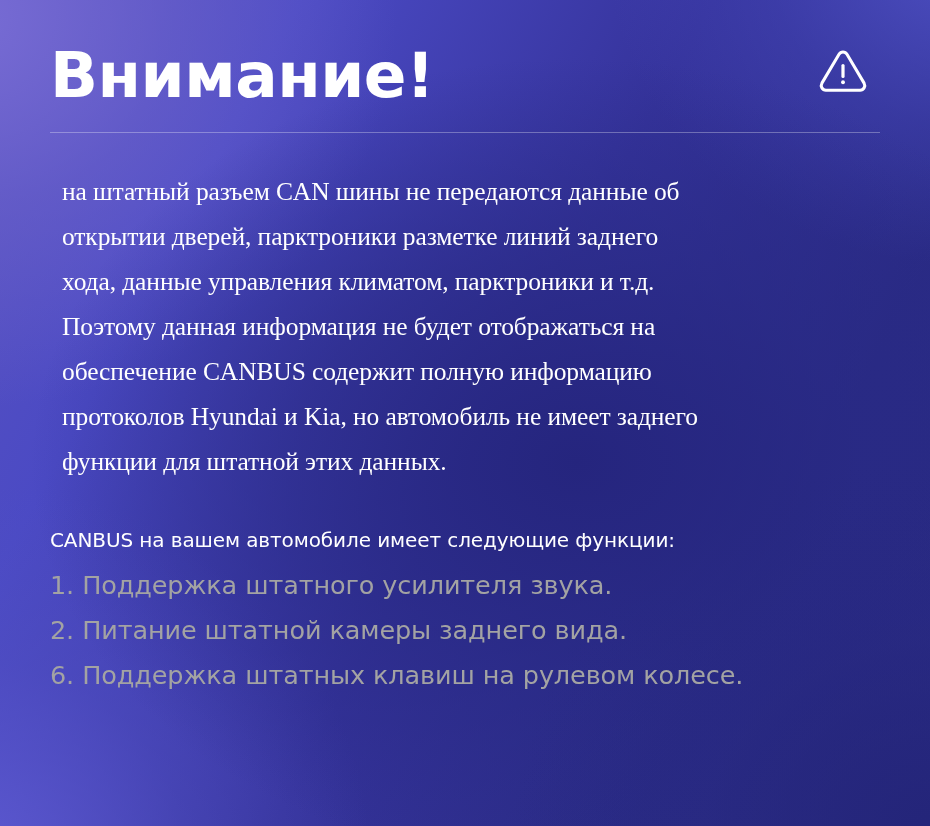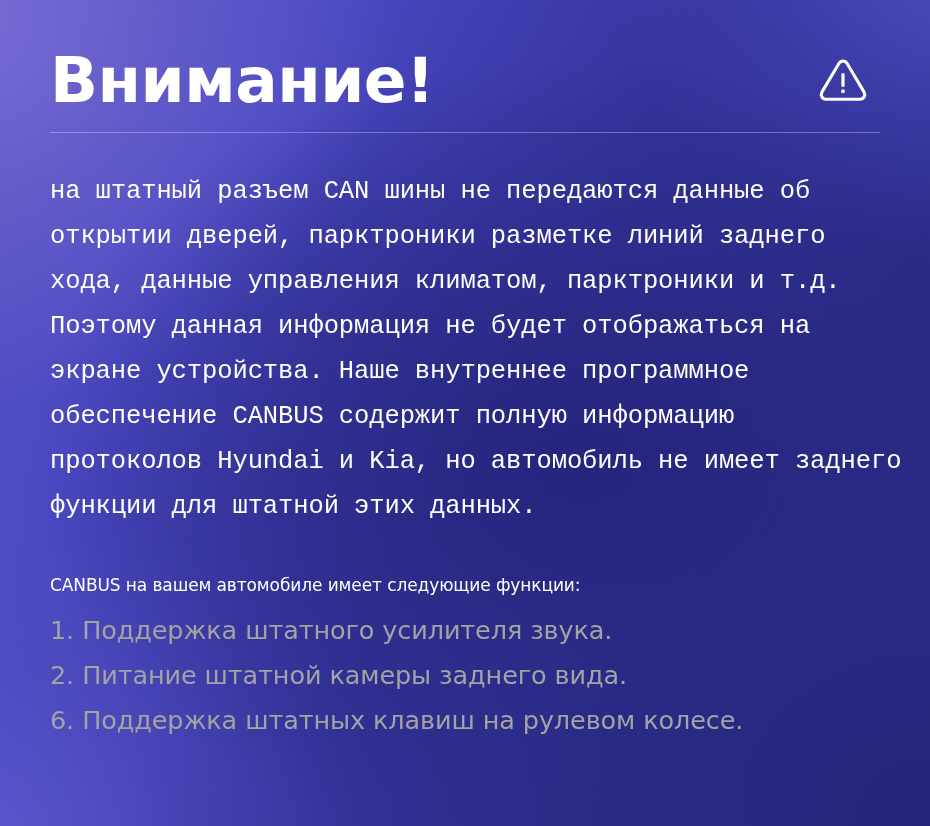--- a/index.html
+++ b/index.html
@@ -52,21 +52,20 @@
     z-index: 5;
     padding: 0 50px;
     box-sizing: border-box;
     height: 100%;
   }
 
   
   .header {
     position: relative;
     display: flex;
-    align-items: center;
     justify-content: space-between;
     padding-top: 44px;
     height: 116px;
     box-sizing: border-box;
   }
 
   .title {
     font-family: "DejaVu Sans", "Liberation Sans", sans-serif;
     font-weight: 700;
     font-size: 63px;
@@ -93,40 +92,40 @@
     margin-top: 16px;
   }
 
   
   .body-block {
     margin-top: 36px;
   }
 
   .para {
     color: #ffffff;
-    font-family: Liberation Mono, monospace;
+    font-family: Liberation Serif, serif;
     font-size: 25.5px;
     line-height: 45px;
     letter-spacing: -0.1px;
-    margin: 0;
+    margin: 12px;
   }
 
   .para-line {
     display: block;
     white-space: nowrap;
   }
 
   .list-block {
     margin-top: 34px;
   }
 
   .list-intro {
     color: #ffffff;
     font-family: "DejaVu Sans", "Liberation Sans", sans-serif;
-    font-size: 17px;
+    font-size: 20px;
     line-height: 45px;
     letter-spacing: -0.1px;
     white-space: nowrap;
     display: block;
   }
 
   .list-items {
     list-style: none;
     margin: 0;
     padding: 0;
@@ -169,21 +168,20 @@
     </div>
 
     <div class="divider"></div>
 
     <div class="body-block">
       <p class="para">
         <span class="para-line">на штатный разъем CAN шины не передаются данные об</span>
         <span class="para-line">открытии дверей, парктроники разметке линий заднего</span>
         <span class="para-line">хода, данные управления климатом, парктроники и т.д.</span>
         <span class="para-line">Поэтому данная информация не будет отображаться на</span>
-        <span class="para-line">экране устройства. Наше внутреннее программное</span>
         <span class="para-line">обеспечение CANBUS содержит полную информацию</span>
         <span class="para-line">протоколов Hyundai и Kia, но автомобиль не имеет заднего</span>
         <span class="para-line">функции для штатной этих данных.</span>
       </p>
     </div>
 
     <div class="list-block">
       <span class="list-intro">CANBUS на вашем автомобиле имеет следующие функции:</span>
 
       <ul class="list-items">

